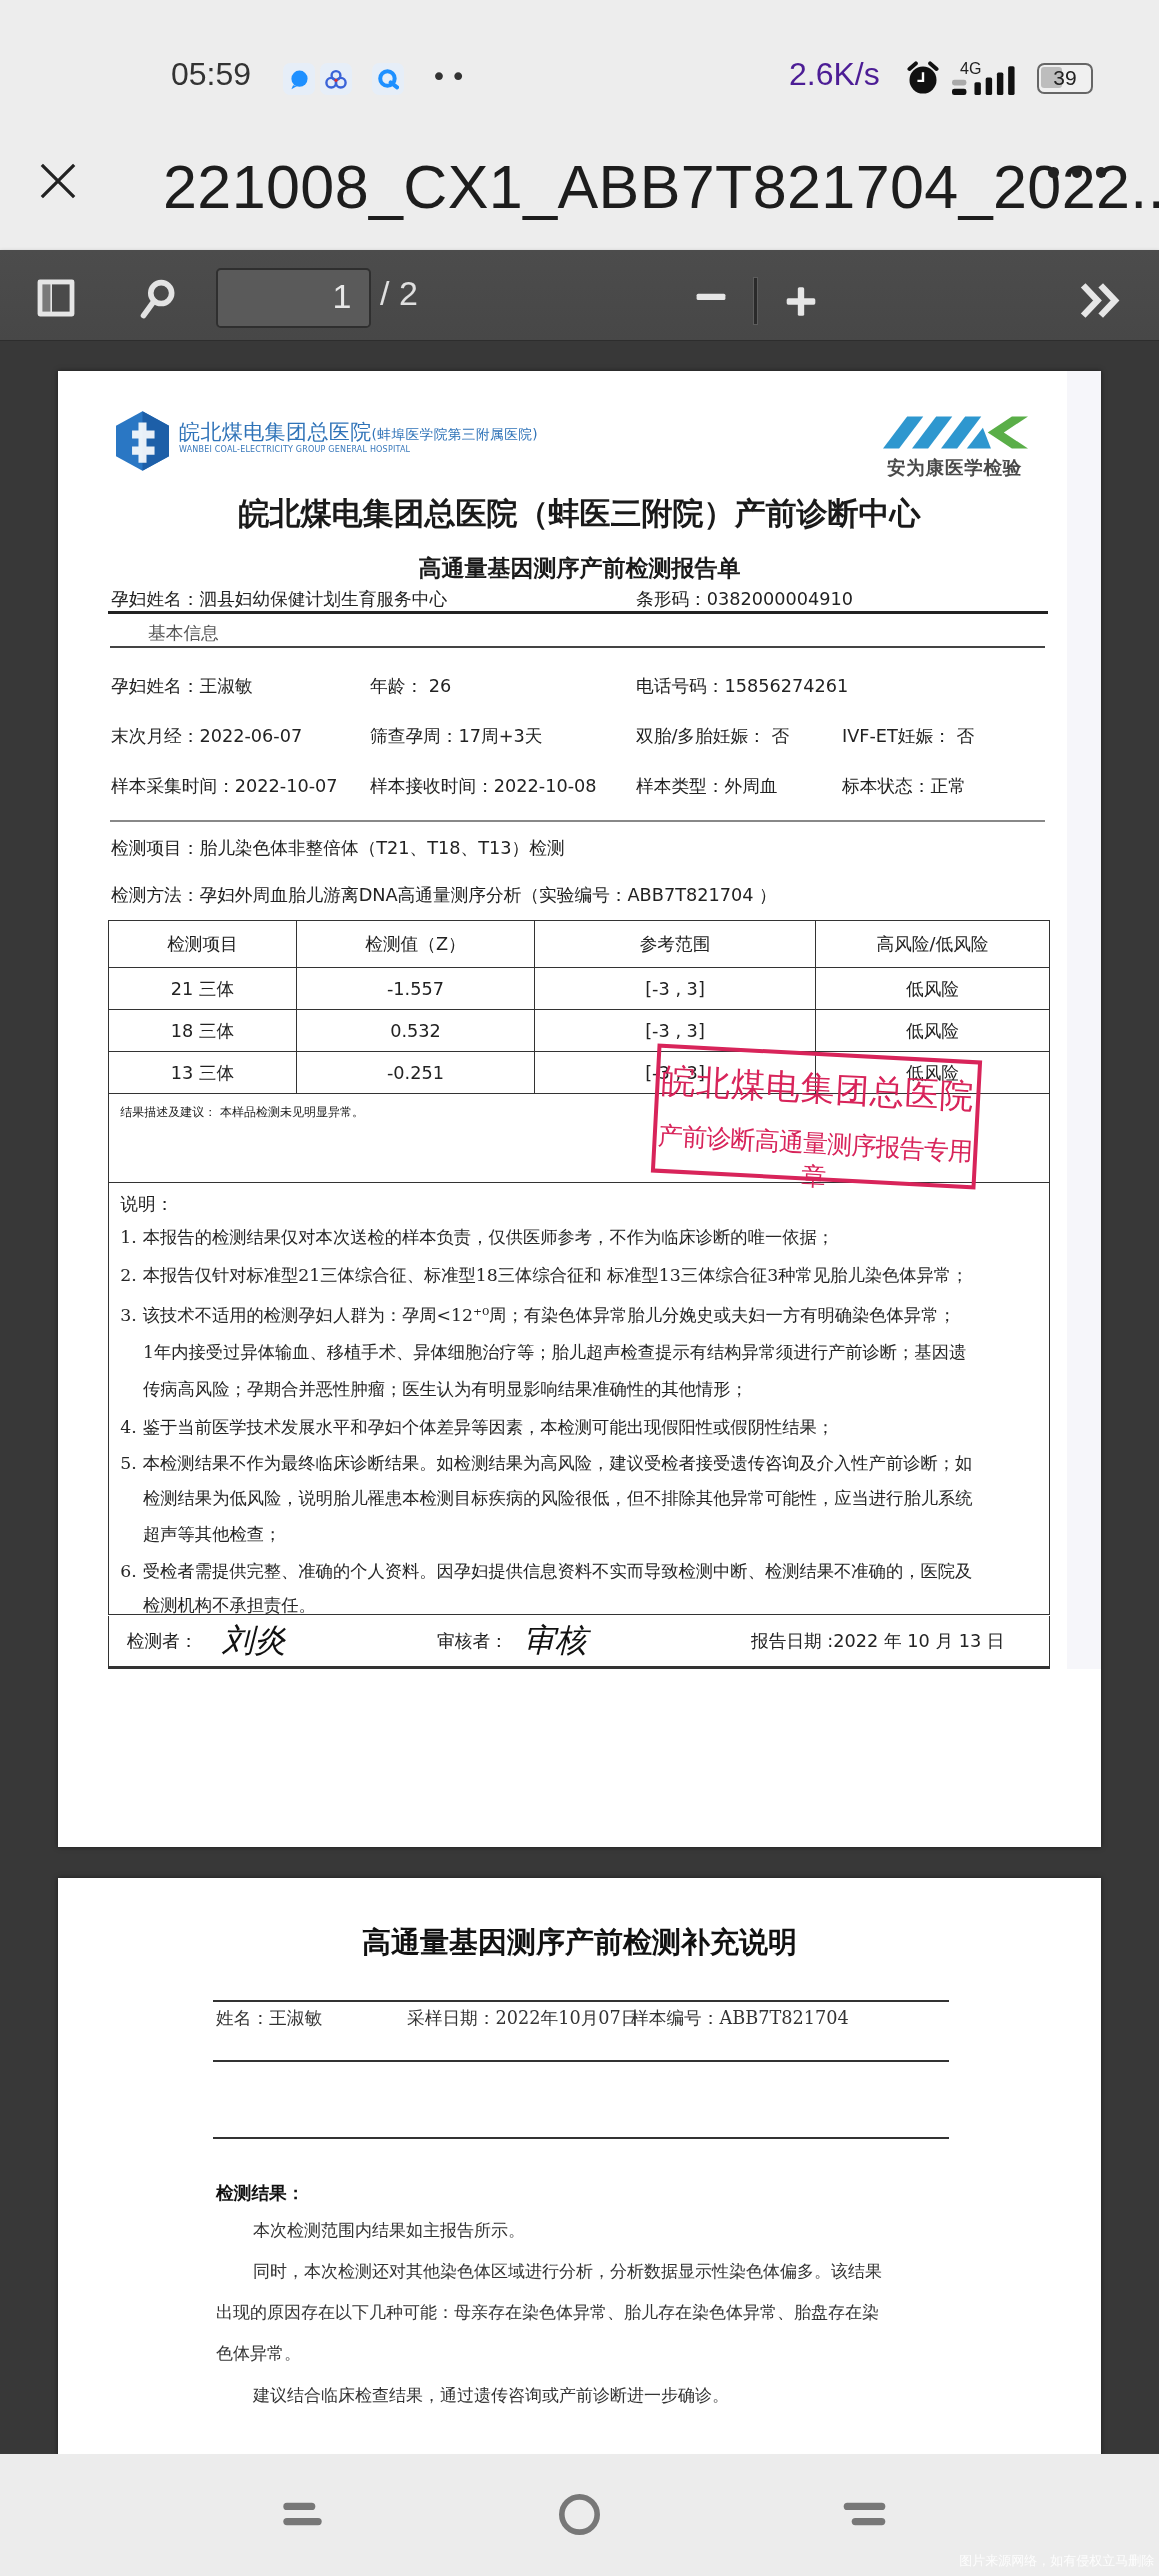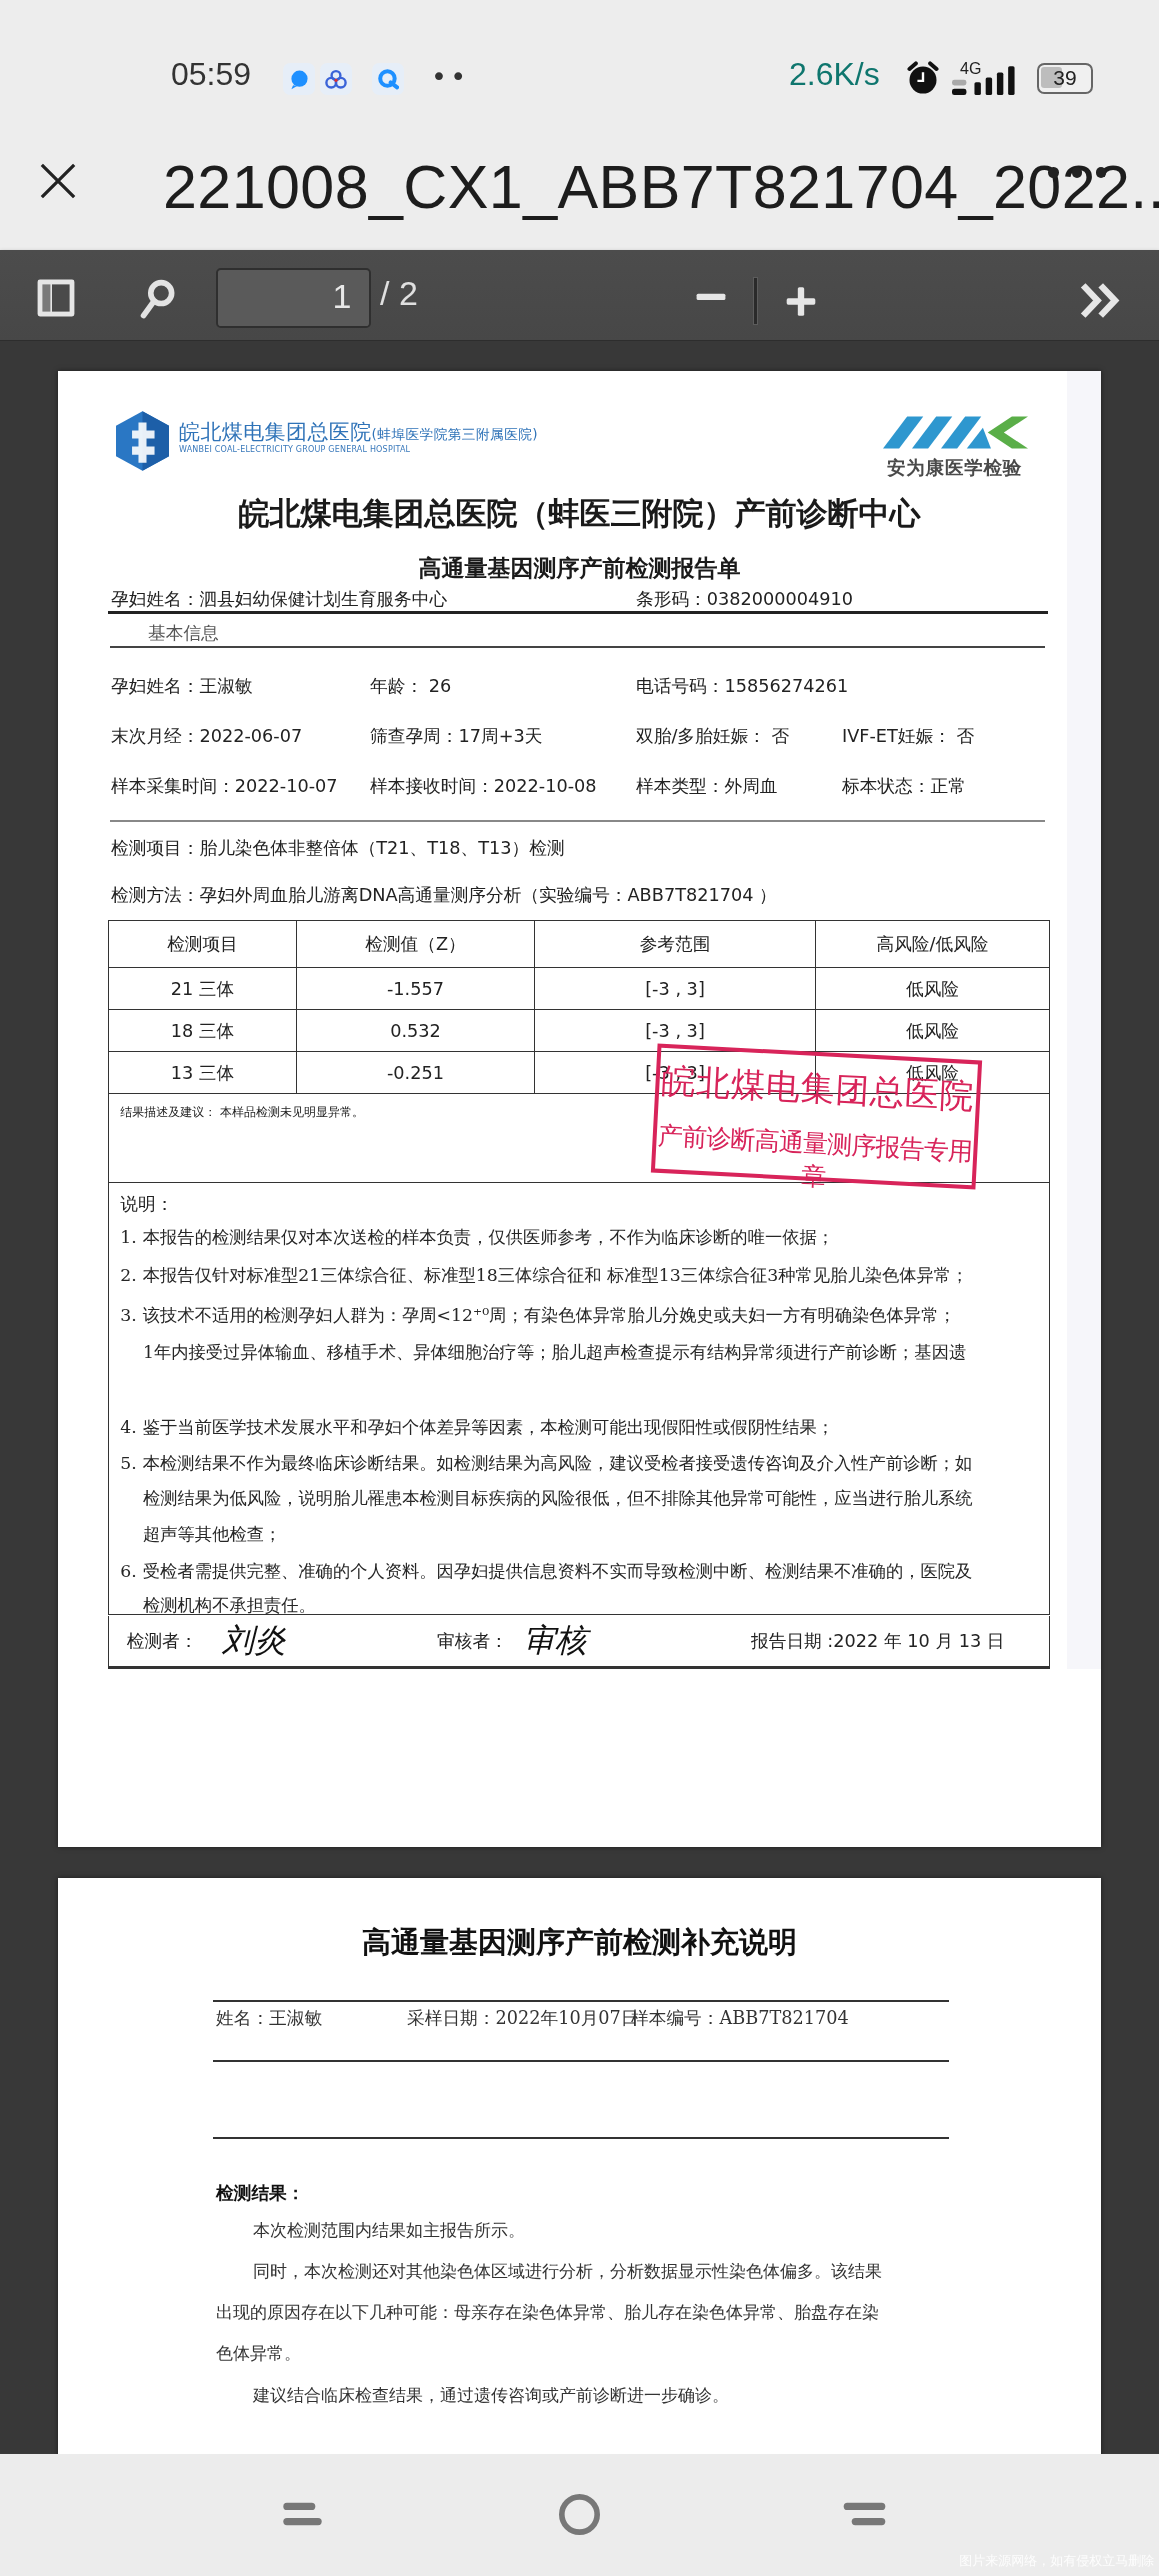--- a/index.html
+++ b/index.html
@@ -4,21 +4,21 @@
 <style>
   * { box-sizing: border-box; margin: 0; padding: 0; }
   html, body { width: 1159px; height: 2576px; overflow: hidden; background: #3b3b3b; }
   body { position: relative; font-family: "DejaVu Sans", "Liberation Sans", sans-serif; color: #222; }
 
   
   .statusbar { position: absolute; left: 0; top: 0; width: 1159px; height: 137px; background: #ededed; }
   .sb-time { position: absolute; left: 171px; top: 56px; font-size: 32px; color: #333; font-family: "Liberation Sans", sans-serif; }
   .sb-appicon { position: absolute; top: 63px; width: 32px; height: 32px; border-radius: 7.2px; background: #e6eef8; display: flex; align-items: center; justify-content: center; }
   .sb-dots { position: absolute; left: 431px; top: 61px; font-size: 27px; color: #333; letter-spacing: 3.2px; }
-  .sb-speed { position: absolute; left: 789px; top: 56px; font-size: 32px; color: #0f766e; font-family: "Liberation Sans", sans-serif; }
+  .sb-speed { position: absolute; left: 789px; top: 56px; font-size: 32px; color: #4c1d95; font-family: "Liberation Sans", sans-serif; }
   .sb-alarm { position: absolute; left: 906px; top: 61px; }
   .sb-signal { position: absolute; left: 952px; top: 58px; }
   .sb-battery { position: absolute; left: 1037px; top: 63px; width: 56px; height: 31px; border: 2.4px solid #666; border-radius: 7.2px; background: #f0f0f0; }
   .sb-battery-fill { position: absolute; left: 2.4px; top: 2.4px; width: 21px; height: 21px; background: #bdbdbd; border-radius: 3.2px; }
   .sb-battery-text { position: absolute; left: 0; top: 0; width: 52px; text-align: center; font-size: 21px; line-height: 26px; color: #222; font-family: "Liberation Sans", sans-serif; }
 
   
   .titlebar { position: absolute; left: 0; top: 137px; width: 1159px; height: 113px; background: #ededed; }
   .tb-close { position: absolute; left: 37px; top: 22.5px; width: 42px; height: 42px; }
   .tb-title { position: absolute; left: 163px; top: 14.5px; font-size: 61px; color: #1d1d1d; font-family: "Liberation Sans", sans-serif; white-space: nowrap; letter-spacing: 0.4px; }
@@ -284,20 +284,21 @@
       <div class="stamp-l2">产前诊断高通量测序报告专用章</div>
     </div>
 
     <div class="box notes">
       <span class="rep notes-title">说明：</span>
 
       <span class="rep note" style="top:43px"><span class="num">1.</span><span>本报告的检测结果仅对本次送检的样本负责，仅供医师参考，不作为临床诊断的唯一依据；</span></span>
       <span class="rep note" style="top:81px"><span class="num">2.</span><span>本报告仅针对标准型21三体综合征、标准型18三体综合征和 标准型13三体综合征3种常见胎儿染色体异常；</span></span>
       <span class="rep note" style="top:121px"><span class="num">3.</span><span>该技术不适用的检测孕妇人群为：孕周&lt;12⁺⁰周；有染色体异常胎儿分娩史或夫妇一方有明确染色体异常；</span></span>
       <span class="rep note-cont" style="top:158px">1年内接受过异体输血、移植手术、异体细胞治疗等；胎儿超声检查提示有结构异常须进行产前诊断；基因遗</span>
+      <span class="rep note-cont" style="top:195px">传病高风险；孕期合并恶性肿瘤；医生认为有明显影响结果准确性的其他情形；</span>
       <span class="rep note" style="top:233px"><span class="num">4.</span><span>鉴于当前医学技术发展水平和孕妇个体差异等因素，本检测可能出现假阳性或假阴性结果；</span></span>
       <span class="rep note" style="top:269px"><span class="num">5.</span><span>本检测结果不作为最终临床诊断结果。如检测结果为高风险，建议受检者接受遗传咨询及介入性产前诊断；如</span></span>
       <span class="rep note-cont" style="top:304px">检测结果为低风险，说明胎儿罹患本检测目标疾病的风险很低，但不排除其他异常可能性，应当进行胎儿系统</span>
       <span class="rep note-cont" style="top:340px">超声等其他检查；</span>
       <span class="rep note" style="top:377px"><span class="num">6.</span><span>受检者需提供完整、准确的个人资料。因孕妇提供信息资料不实而导致检测中断、检测结果不准确的，医院及</span></span>
       <span class="rep note-cont" style="top:411px">检测机构不承担责任。</span>
     </div>
 
     <div class="box sigbox">
       <span class="rep sig-label" style="left:17.7px">检测者：</span>

